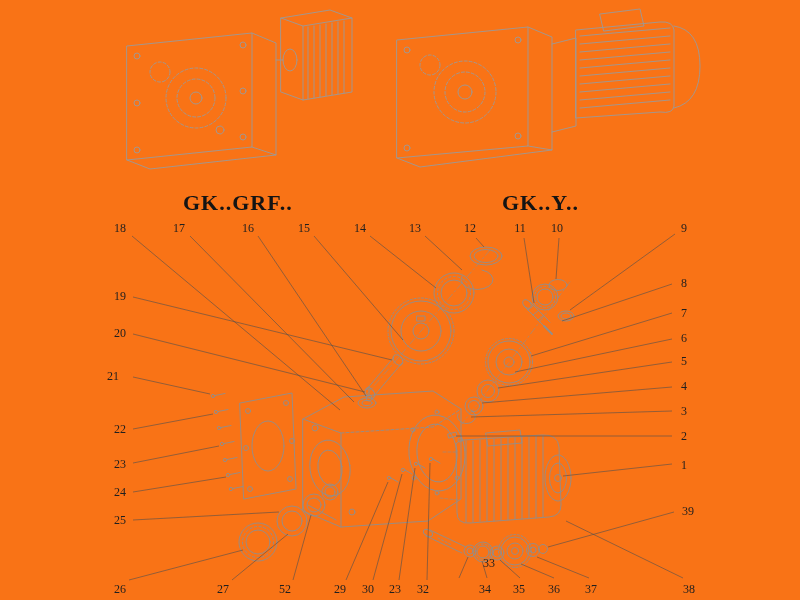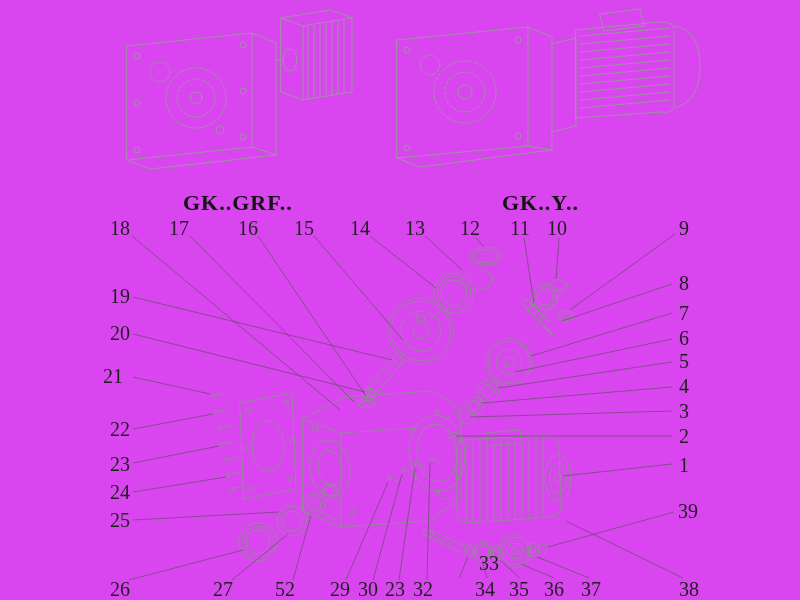--- a/index.html
+++ b/index.html
@@ -1,29 +1,29 @@
 <!DOCTYPE html>
 <html><head>
 <meta charset="utf-8">
 <style>
   html,body{margin:0;padding:0;background:#ffffff;}
   .stage{
-    position:relative;width:800px;height:600px;background:#d946ef;
+    position:relative;width:800px;height:600px;background:#f97316;
     font-family:"Liberation Serif",serif;overflow:hidden;
   }
   #art{position:absolute;left:0;top:0;}
   .caption{
     position:absolute;font-weight:700;font-size:22px;letter-spacing:1px;
     color:#141414;white-space:nowrap;
   }
   .caption-left{left:183px;top:190px;}
   .caption-right{left:502px;top:190px;}
   .callout{
     position:absolute;transform:translate(-50%,-50%);
-    font-size:20px;color:#1f1f1f;line-height:1;
+    font-size:12px;color:#1f1f1f;line-height:1;
   }
 </style>
 </head>
 <body>
 
 <div class="stage">
 
   <svg id="art" width="800" height="600" viewBox="0 0 800 600" xmlns="http://www.w3.org/2000/svg">
 
     <g stroke="#9a9a9a" fill="none" stroke-width="0.9" stroke-linecap="round">

